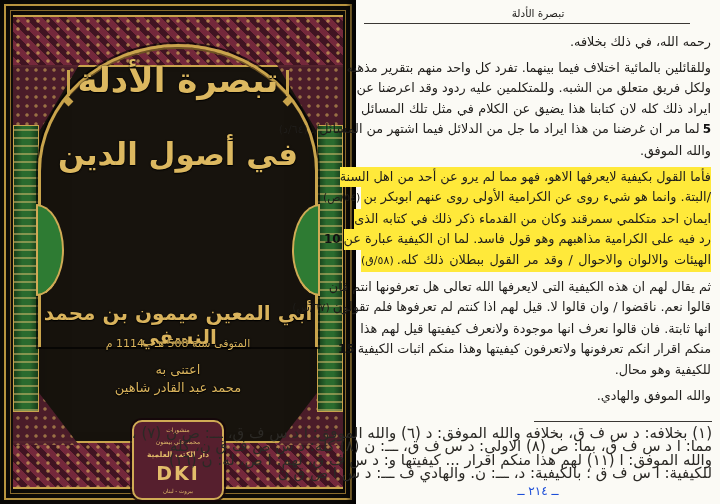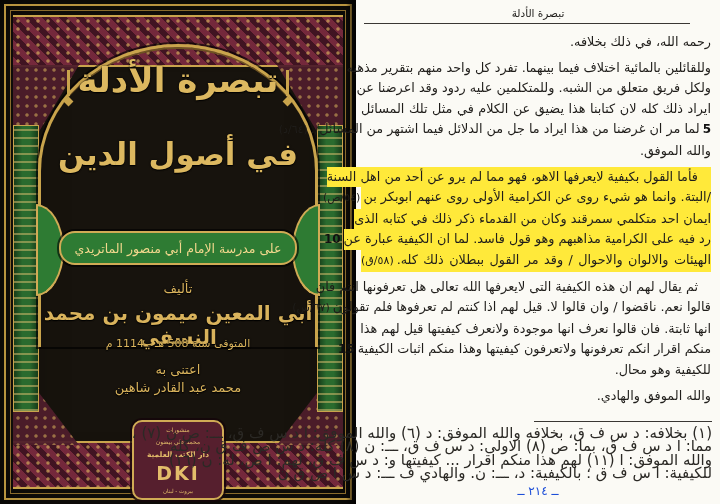--- a/index.html
+++ b/index.html
@@ -74,21 +74,21 @@
   
   .page{position:absolute;left:356px;top:0;width:364px;height:504px;background:#fbfaf5;
         color:#1f1d1a;direction:rtl;}
   .page-header{margin-top:7px;text-align:center;font-size:10.5px;letter-spacing:.2px;}
   .page-rule{margin:4px 8px 0 8px;border-top:1.4px solid #3a3733;margin-right:30px;}
   .page-body{margin:8px 9px 16px 5px;font-size:12.8px;}
   .bline{display:flex;align-items:baseline;line-height:20.6px;gap:3px;}
   .bline.gap{margin-top:5px;}
   .btxt{flex:1;text-align:justify;text-align-last:justify;white-space:nowrap;overflow:visible;}
   .btxt.short{text-align:right;text-align-last:right;white-space:normal;}
-  .btxt.ind{padding-right:13px;}
+  .btxt.ind{}
   .hl{background:#ffe93a;}
   .bline.hlrow{background:#ffe93a;}
   .bref{font-size:11px;white-space:nowrap;}
   .bnum{font-weight:bold;font-size:12px;color:#111;}
   .footarea{position:absolute;left:6px;right:8px;bottom:24px;}
   .foot-rule{border-top:1px solid #3a3733;width:178px;margin-right:0;margin-left:auto;
              margin-right:auto;margin:0 0 5px auto;}
   .fline{font-size:15px;line-height:13.2px;text-align:justify;text-align-last:justify;
          white-space:nowrap;color:#2b2925;}
   .fline.last{text-align-last:right;}
@@ -118,22 +118,20 @@
       </div>
     <div class="hang r">
         <div class="bar"></div>
         <div class="dia"></div>
       </div>
     <div class="cres l"></div>
     <div class="cres r"></div>
 
     <div class="ctext t-title1">تبصرة الأدلة</div>
     <div class="ctext t-title2">في أصول الدين</div>
-    <div class="pill">على مدرسة الإمام أبي منصور الماتريدي</div>
-    <div class="ctext t-talif">تأليف</div>
     <div class="ctext t-author">أبي المعين ميمون بن محمد النسفي</div>
     <div class="ctext t-date">المتوفى سنة 508 هـ - 1114 م</div>
     <div class="ctext t-itina">اعتنى به</div>
     <div class="ctext t-editor">محمد عبد القادر شاهين</div>
 
     <div class="dki">
       <div class="s1">منشورات</div>
       <div class="s2">محمد علي بيضون</div>
       <div class="s3">دار الكتب العلمية</div>
       <div class="acr">DKI</div>

